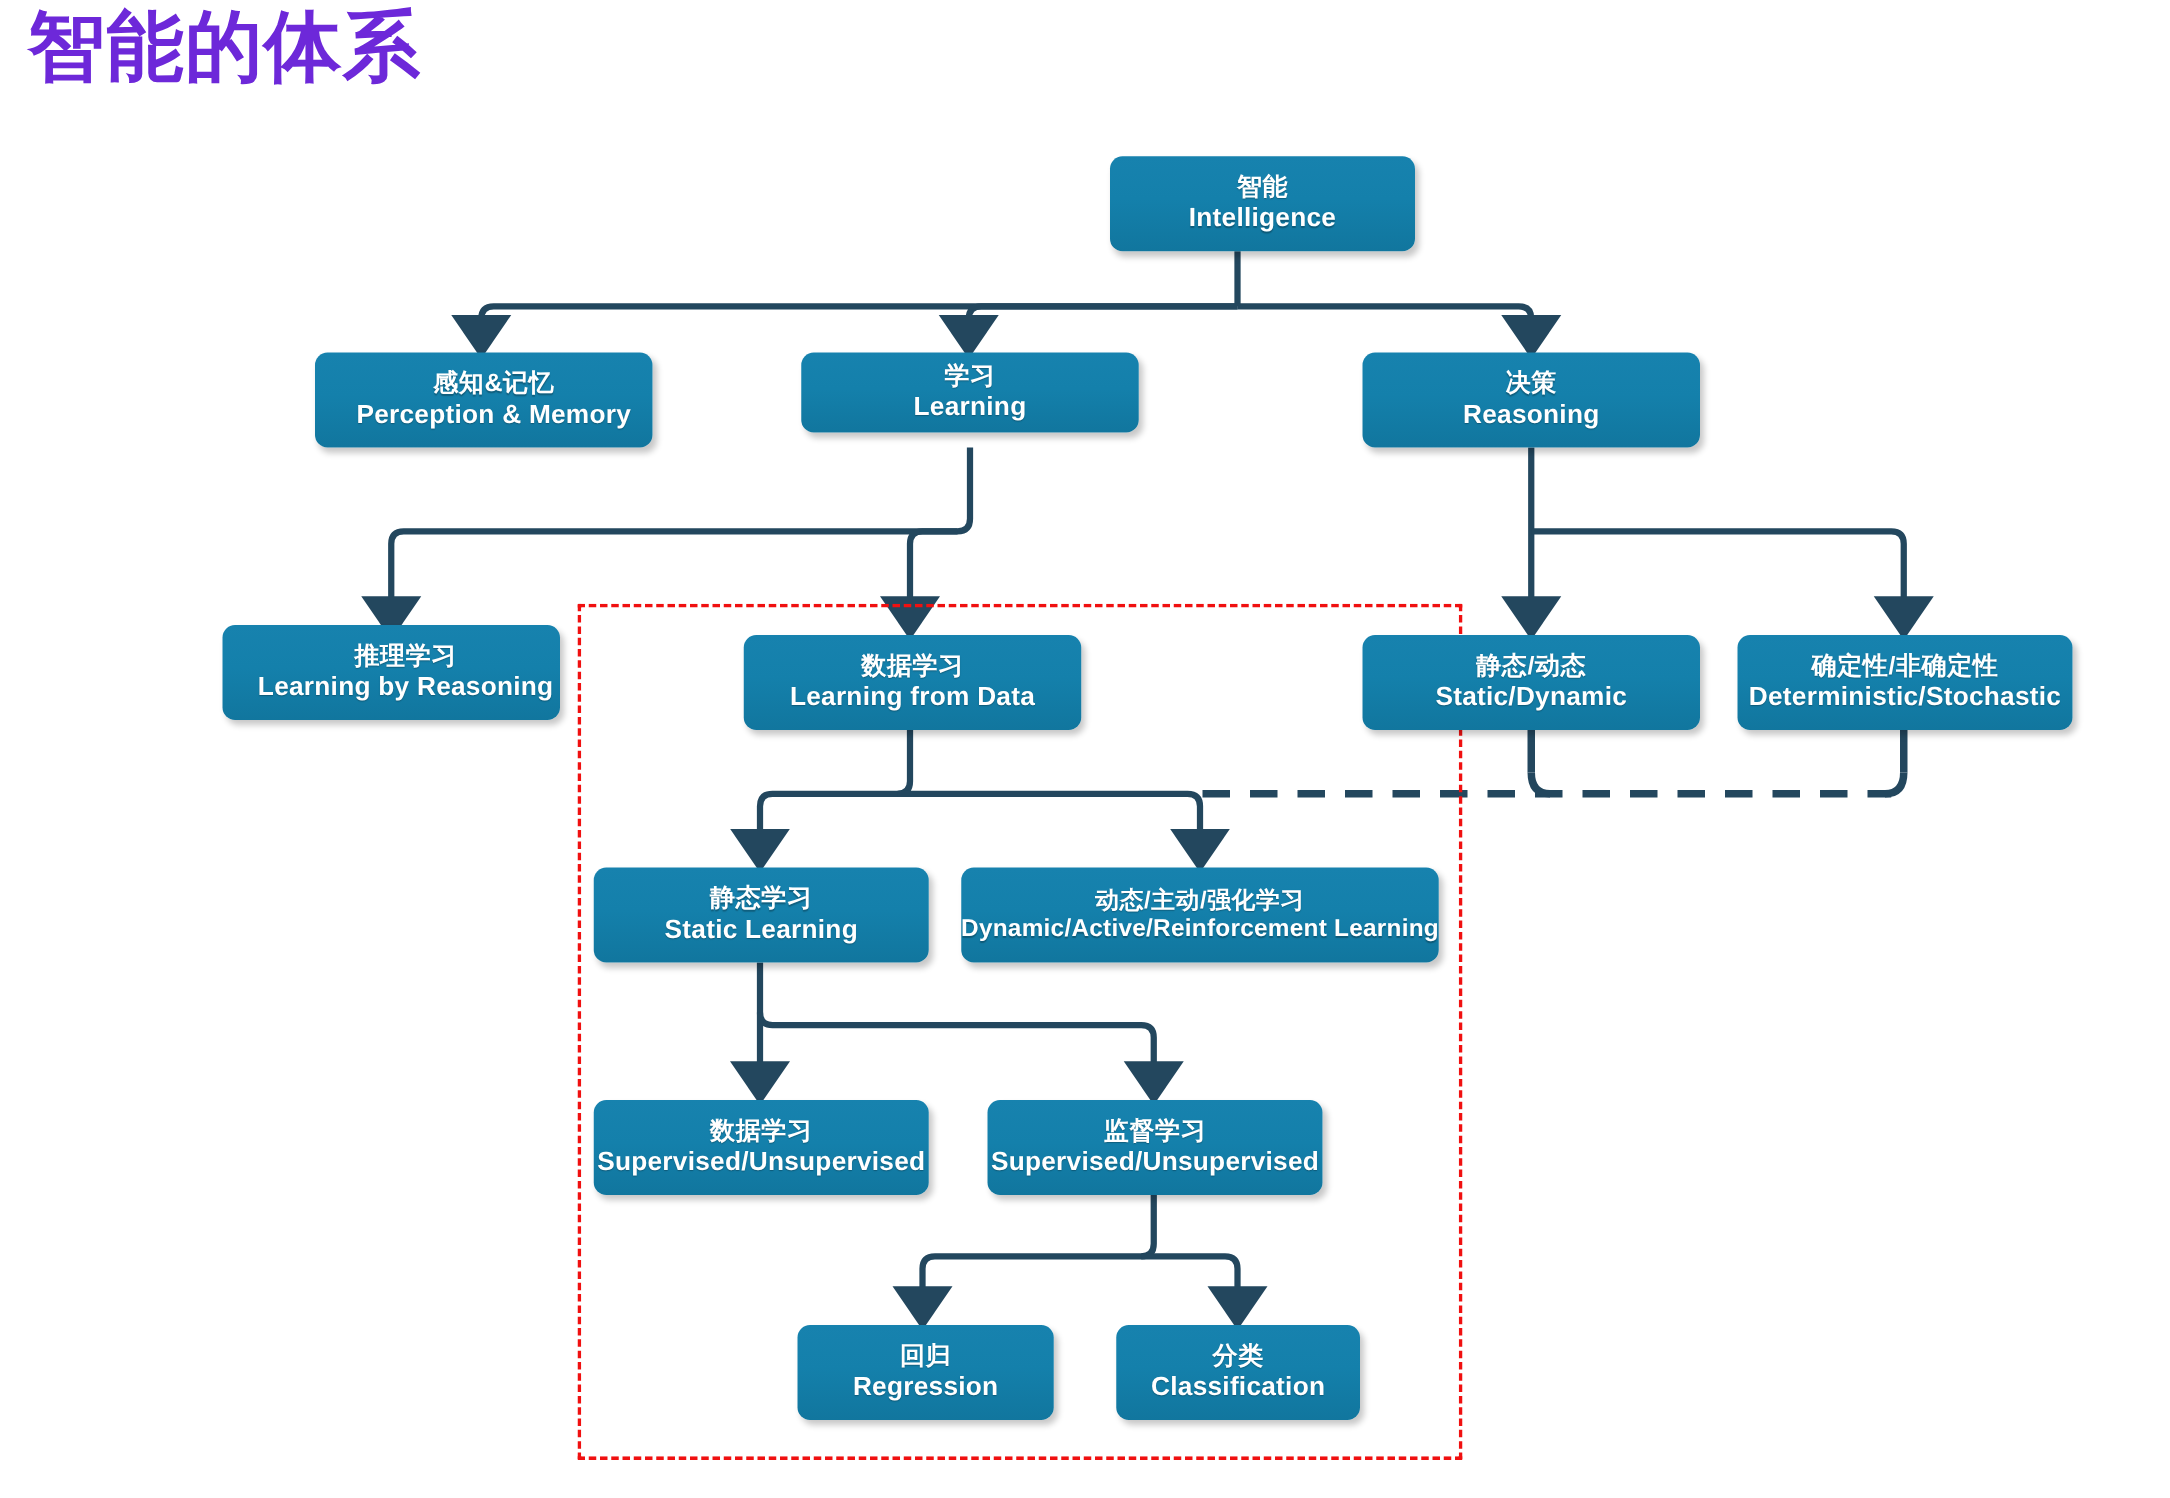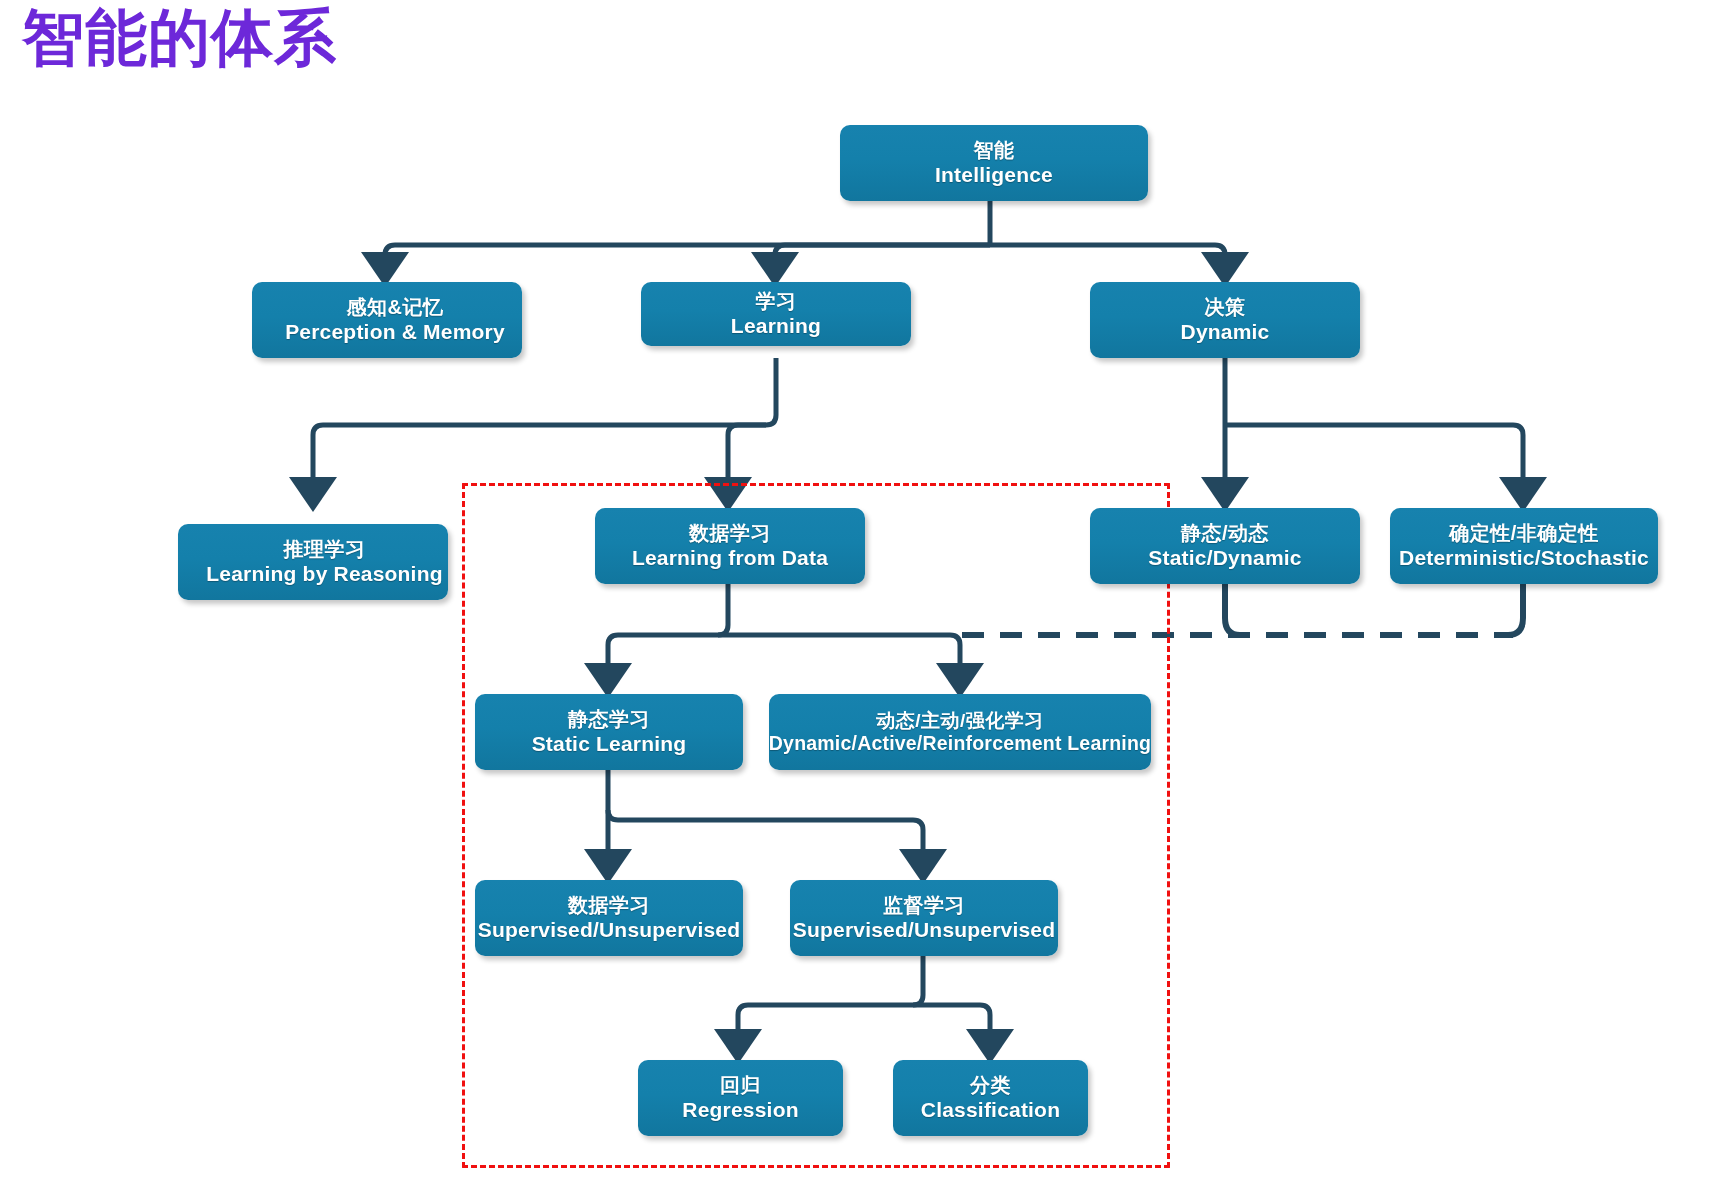--- a/index.html
+++ b/index.html
@@ -109,37 +109,37 @@
     </g>
     <g fill="none" stroke="#23475e" stroke-width="6" stroke-linecap="butt">
       <path d="M1225,584 L1225,618"></path>
       <path d="M1225,618 Q1225,635 1240,635"></path>
       <path d="M1523,584 L1523,618"></path>
       <path d="M1523,618 Q1523,635 1508,635"></path>
     </g>
   </svg>
 
   <div id="nodes">
-      <div class="node" style="left: 840px; top: 125px; width: 308px; height: 76px; text-align: center;">
+      <div class="node" style="left: 888px; top: 125px; width: 244px; height: 76px; text-align: center;">
         <div class="cn">智能</div>
         <div class="en">Intelligence</div>
       </div>
       <div class="node" style="left: 252px; top: 282px; width: 270px; height: 76px; padding-left: 16px;">
         <div class="cn">感知&amp;记忆</div>
         <div class="en">Perception &amp; Memory</div>
       </div>
       <div class="node" style="left: 641px; top: 282px; width: 270px; height: 64px;">
         <div class="cn">学习</div>
         <div class="en">Learning</div>
       </div>
       <div class="node" style="left: 1090px; top: 282px; width: 270px; height: 76px;">
         <div class="cn">决策</div>
-        <div class="en">Dynamic</div>
+        <div class="en">Reasoning</div>
       </div>
-      <div class="node" style="left: 178px; top: 524px; width: 270px; height: 76px; padding-left: 23px;">
+      <div class="node" style="left: 178px; top: 500px; width: 270px; height: 76px; padding-left: 23px;">
         <div class="cn">推理学习</div>
         <div class="en">Learning by Reasoning</div>
       </div>
       <div class="node" style="left: 595px; top: 508px; width: 270px; height: 76px;">
         <div class="cn">数据学习</div>
         <div class="en">Learning from Data</div>
       </div>
       <div class="node" style="left: 1090px; top: 508px; width: 270px; height: 76px;">
         <div class="cn">静态/动态</div>
         <div class="en">Static/Dynamic</div>

